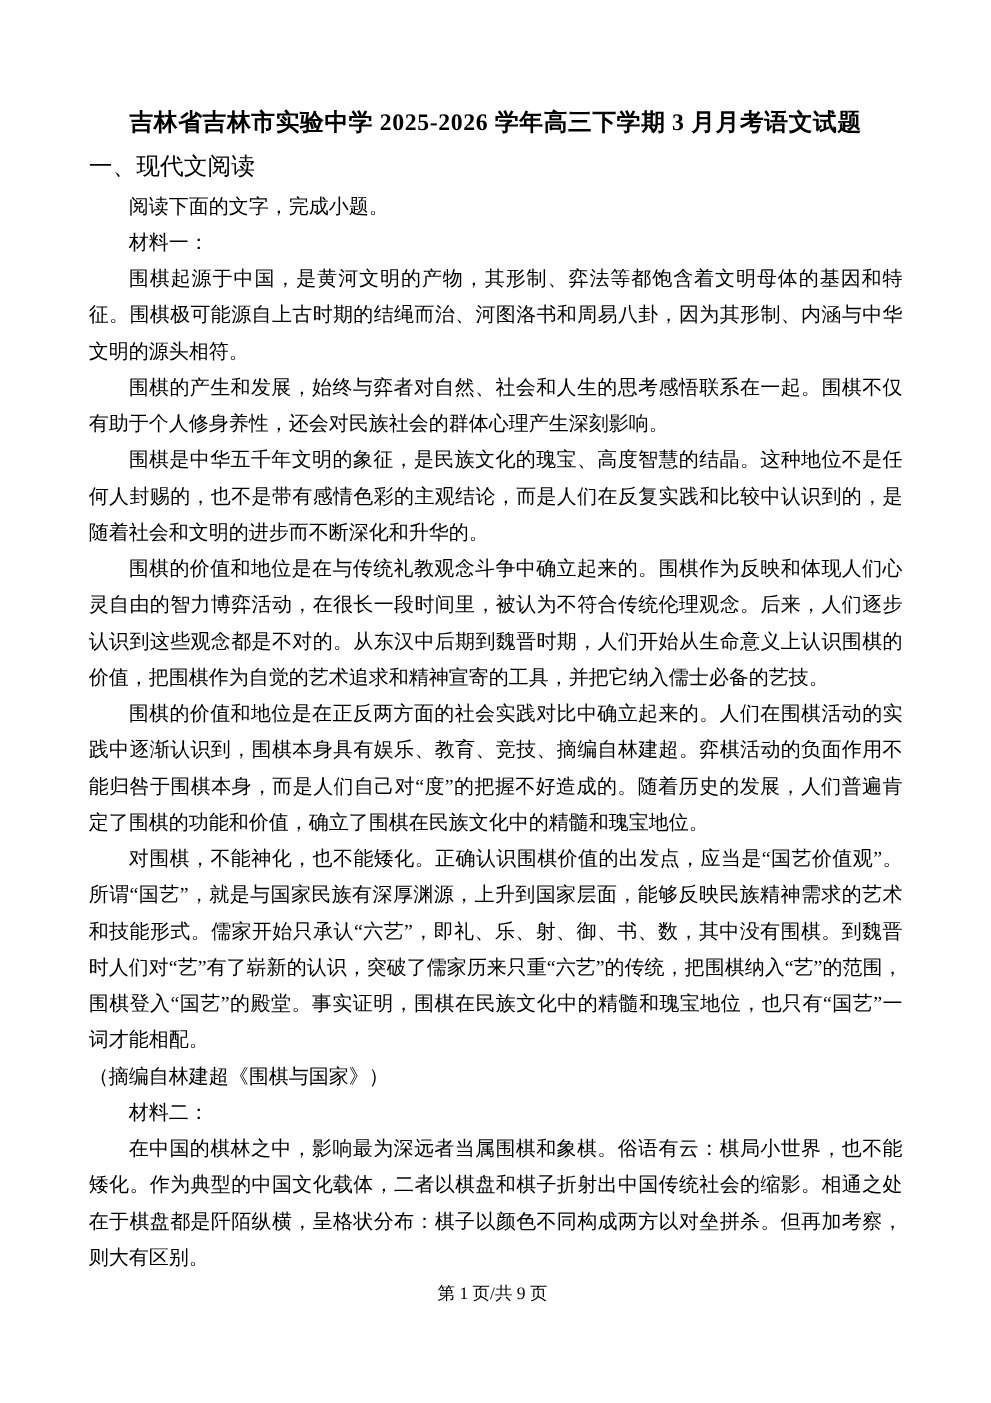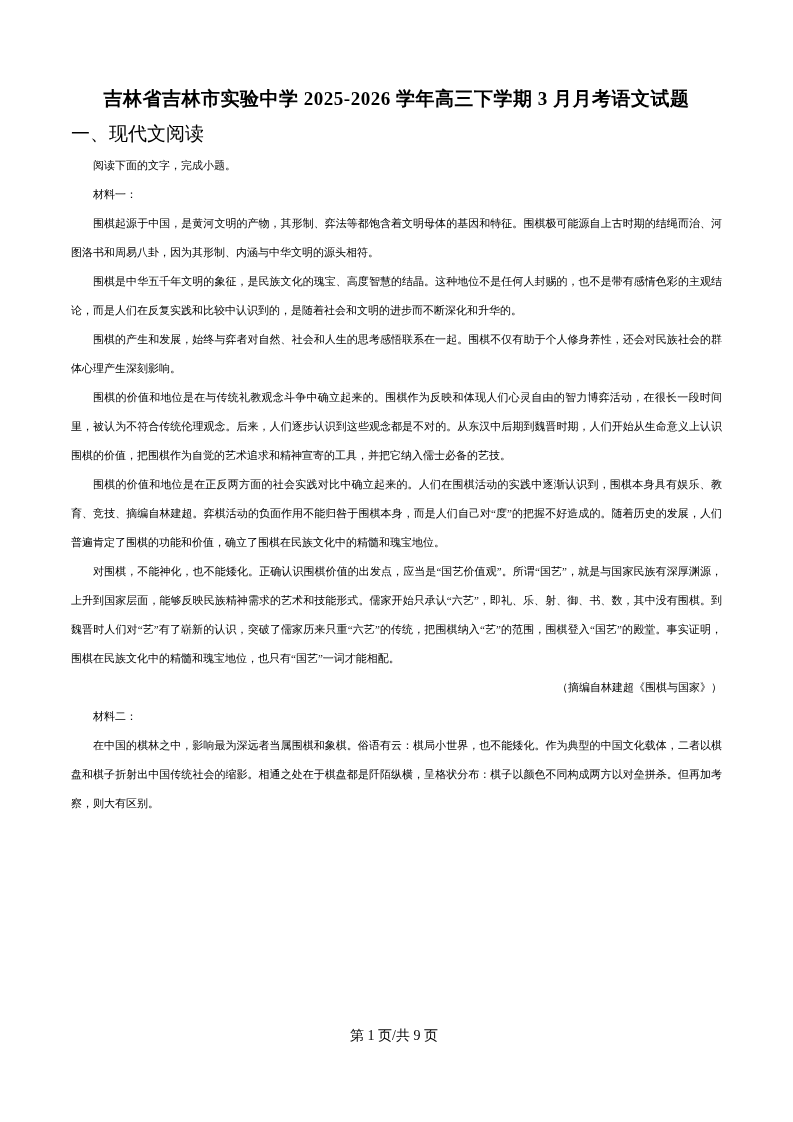--- a/index.html
+++ b/index.html
@@ -28,28 +28,27 @@
     line-height: 1.4;
     margin: 0 0 10px 0;
     letter-spacing: 0.5px;
   }
   .section-heading {
     font-size: 19px;
     line-height: 22px;
     margin: 0 0 6px 0;
   }
   .body-text p {
-    font-size: 11px;
+    font-size: 16px;
     line-height: 29px;
     margin: 0;
     text-align: justify;
     text-indent: 2em;
   }
   .body-text p.align-right {
-    text-align: right;
     text-indent: 0;
   }
   .page-footer {
     position: absolute;
     left: 0;
     right: 5px;
     top: 1026px;
     text-align: center;
     font-size: 14px;
     line-height: 20px;
@@ -61,22 +60,22 @@
 <div class="page">
 
   <h1 class="doc-title">吉林省吉林市实验中学 2025-2026 学年高三下学期 3 月月考语文试题</h1>
 
   <div class="section-heading">一、现代文阅读</div>
 
   <div class="body-text">
     <p>阅读下面的文字，完成小题。</p>
     <p>材料一：</p>
     <p>围棋起源于中国，是黄河文明的产物，其形制、弈法等都饱含着文明母体的基因和特征。围棋极可能源自上古时期的结绳而治、河图洛书和周易八卦，因为其形制、内涵与中华文明的源头相符。</p>
+    <p>围棋的产生和发展，始终与弈者对自然、社会和人生的思考感悟联系在一起。围棋不仅有助于个人修身养性，还会对民族社会的群体心理产生深刻影响。</p>
     <p>围棋是中华五千年文明的象征，是民族文化的瑰宝、高度智慧的结晶。这种地位不是任何人封赐的，也不是带有感情色彩的主观结论，而是人们在反复实践和比较中认识到的，是随着社会和文明的进步而不断深化和升华的。</p>
-    <p>围棋的产生和发展，始终与弈者对自然、社会和人生的思考感悟联系在一起。围棋不仅有助于个人修身养性，还会对民族社会的群体心理产生深刻影响。</p>
     <p>围棋的价值和地位是在与传统礼教观念斗争中确立起来的。围棋作为反映和体现人们心灵自由的智力博弈活动，在很长一段时间里，被认为不符合传统伦理观念。后来，人们逐步认识到这些观念都是不对的。从东汉中后期到魏晋时期，人们开始从生命意义上认识围棋的价值，把围棋作为自觉的艺术追求和精神宣寄的工具，并把它纳入儒士必备的艺技。</p>
     <p>围棋的价值和地位是在正反两方面的社会实践对比中确立起来的。人们在围棋活动的实践中逐渐认识到，围棋本身具有娱乐、教育、竞技、摘编自林建超。弈棋活动的负面作用不能归咎于围棋本身，而是人们自己对“度”的把握不好造成的。随着历史的发展，人们普遍肯定了围棋的功能和价值，确立了围棋在民族文化中的精髓和瑰宝地位。</p>
     <p>对围棋，不能神化，也不能矮化。正确认识围棋价值的出发点，应当是“国艺价值观”。所谓“国艺”，就是与国家民族有深厚渊源，上升到国家层面，能够反映民族精神需求的艺术和技能形式。儒家开始只承认“六艺”，即礼、乐、射、御、书、数，其中没有围棋。到魏晋时人们对“艺”有了崭新的认识，突破了儒家历来只重“六艺”的传统，把围棋纳入“艺”的范围，围棋登入“国艺”的殿堂。事实证明，围棋在民族文化中的精髓和瑰宝地位，也只有“国艺”一词才能相配。</p>
     <p class="align-right">（摘编自林建超《围棋与国家》）</p>
     <p>材料二：</p>
     <p>在中国的棋林之中，影响最为深远者当属围棋和象棋。俗语有云：棋局小世界，也不能矮化。作为典型的中国文化载体，二者以棋盘和棋子折射出中国传统社会的缩影。相通之处在于棋盘都是阡陌纵横，呈格状分布：棋子以颜色不同构成两方以对垒拼杀。但再加考察，则大有区别。</p>
   </div>
 
 </div>
 

